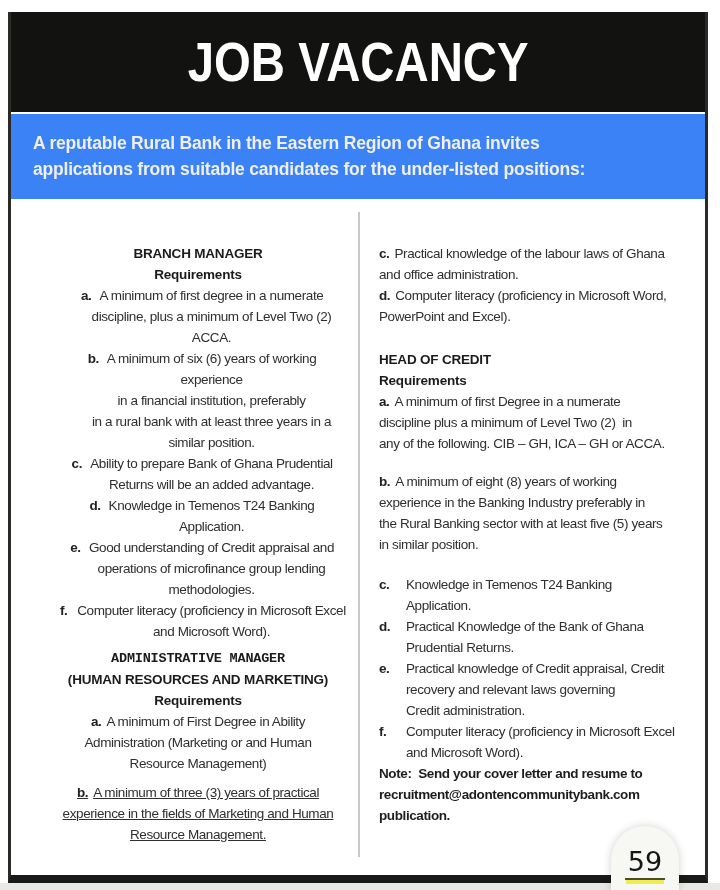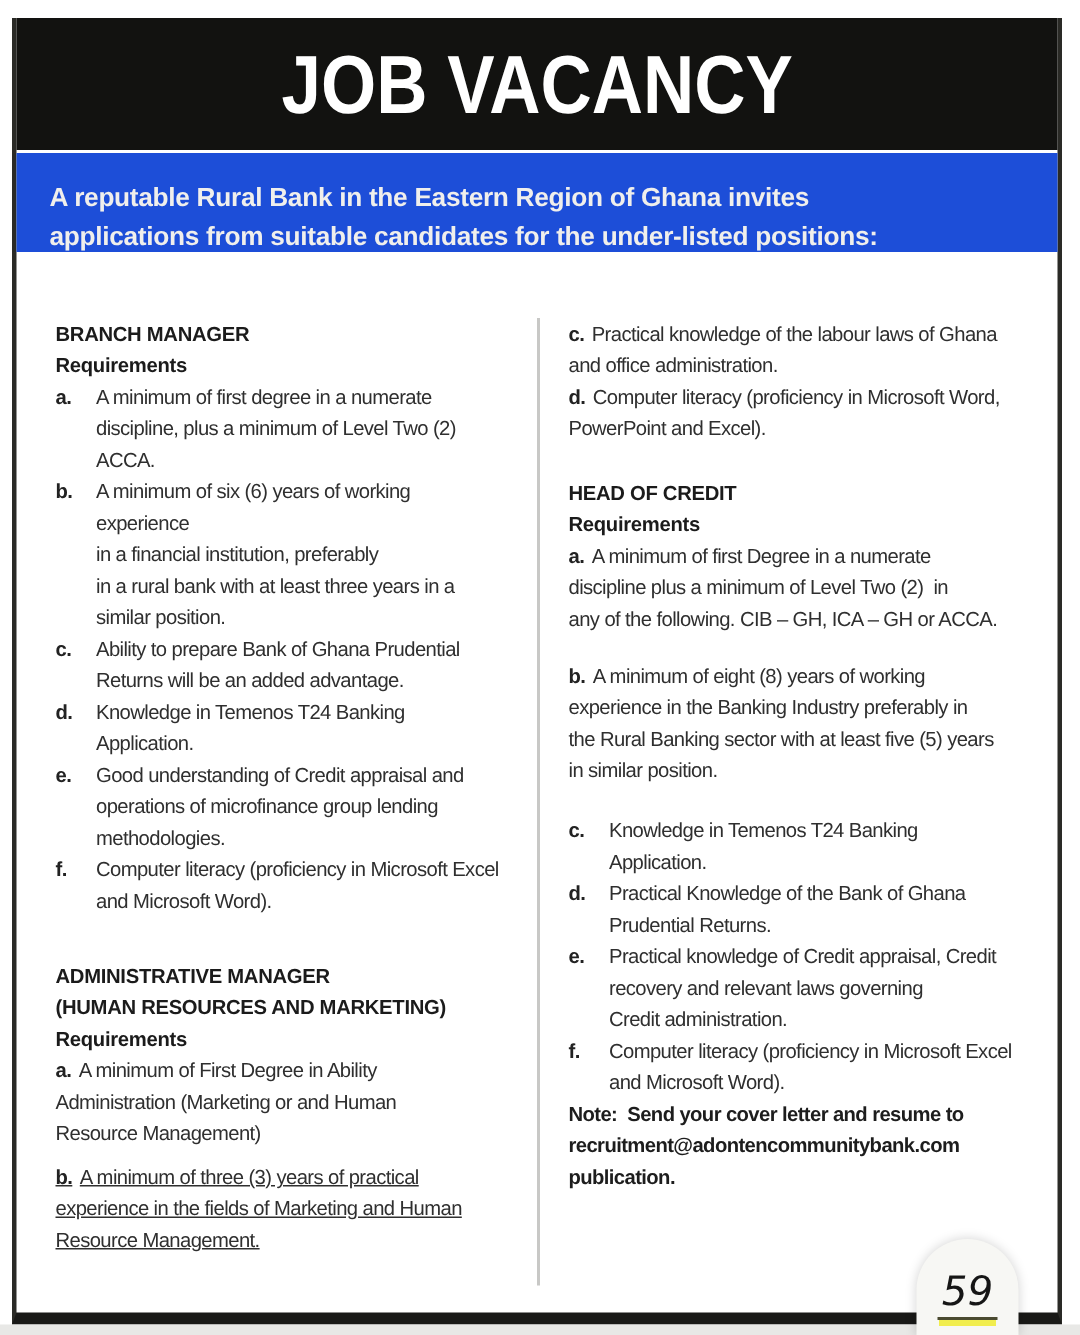--- a/index.html
+++ b/index.html
@@ -2,48 +2,48 @@
 <html><head>
 <meta charset="utf-8">
 <style>
   html,body{margin:0;padding:0;background:#fff;}
   .page{position:relative;width:720px;height:890px;background:#ffffff;overflow:hidden;
         font-family:"Liberation Sans",sans-serif;}
   .bottom-strip{position:absolute;left:0;right:0;bottom:0;height:7px;background:#e8e8e6;}
   .ad-frame{position:absolute;left:8px;top:12px;width:700px;bottom:7px;box-sizing:border-box;
         border-left:3px solid #2a2a26;border-right:3px solid #2a2a26;border-bottom:8px solid #191917;
         background:#fff;}
-  .header-bar{height:88px;background:#121210;display:flex;align-items:center;justify-content:center;}
+  .header-bar{height:100px;background:#121210;display:flex;align-items:center;justify-content:center;}
   .ad-title{color:#ffffff;font-size:55px;font-weight:700;letter-spacing:0px;
         display:inline-block;transform:scaleX(0.86);white-space:pre;}
-  .intro-bar{margin-top:2px;height:66px;background:#1d4ed8;box-sizing:border-box;
+  .intro-bar{margin-top:2px;height:85px;background:#3b82f6;box-sizing:border-box;
         padding:16px 18px 0 22px;color:#f0efec;}
   .intro-line{font-size:17.5px;font-weight:700;line-height:26px;letter-spacing:-0.2px;white-space:pre;}
   .content{display:flex;}
   .col{box-sizing:border-box;color:#2f2f2f;font-size:13.5px;line-height:21px;letter-spacing:-0.4px;}
-  .col-left{width:352px;padding:44px 4px 0 26px;}
+  .col-left{width:352px;padding:44px 4px 0 26px;text-align:center;}
   .col-right{flex:1;padding:44px 4px 0 16px;}
   .divider{position:absolute;left:358px;top:212px;height:645px;width:2px;background:#c8c8c6;}
   .sec-heading{font-weight:700;color:#1b1b1b;letter-spacing:-0.2px;white-space:pre;}
   .item .fl{white-space:pre;}
   .item .cont{white-space:pre;}
   .marker{font-weight:700;color:#222;}
   .hang .fl .marker{display:inline-block;width:27px;}
   .hang .cont{padding-left:27px;}
   .flush .fl .marker{margin-right:5px;}
   .note .fl{white-space:pre;font-weight:700;color:#1d1d1d;}
-  .mt18{margin-top:29px;}
+  .mt18{margin-top:6px;font-family:Liberation Mono, monospace;}
   .mt22{margin-top:22px;}
   .mt17{margin-top:17px;}
   .mt19{margin-top:19px;}
   .mt8{margin-top:8px;text-decoration:underline;}
   .mt20{}
   .page-badge{position:absolute;left:611px;top:826px;width:68px;height:64px;z-index:10;
         background:#f7f7f4;border-radius:34px 34px 0 0;box-shadow:0 0 8px rgba(0,0,0,0.18);
-        display:flex;align-items:center;justify-content:center;padding-top:10px;box-sizing:border-box;font-style:italic;}
+        display:flex;align-items:center;justify-content:center;padding-top:10px;box-sizing:border-box;}
   .page-num{font-size:27px;color:#161616;font-family:"DejaVu Sans",sans-serif;
         border-bottom:2px solid #4a4a30;box-shadow:0 5px 0 -1px #f1ed4e;padding:0 3px 1px;}
 </style>
 </head>
 <body>
 
 <div class="page">
 
   <div class="ad-frame">
 

